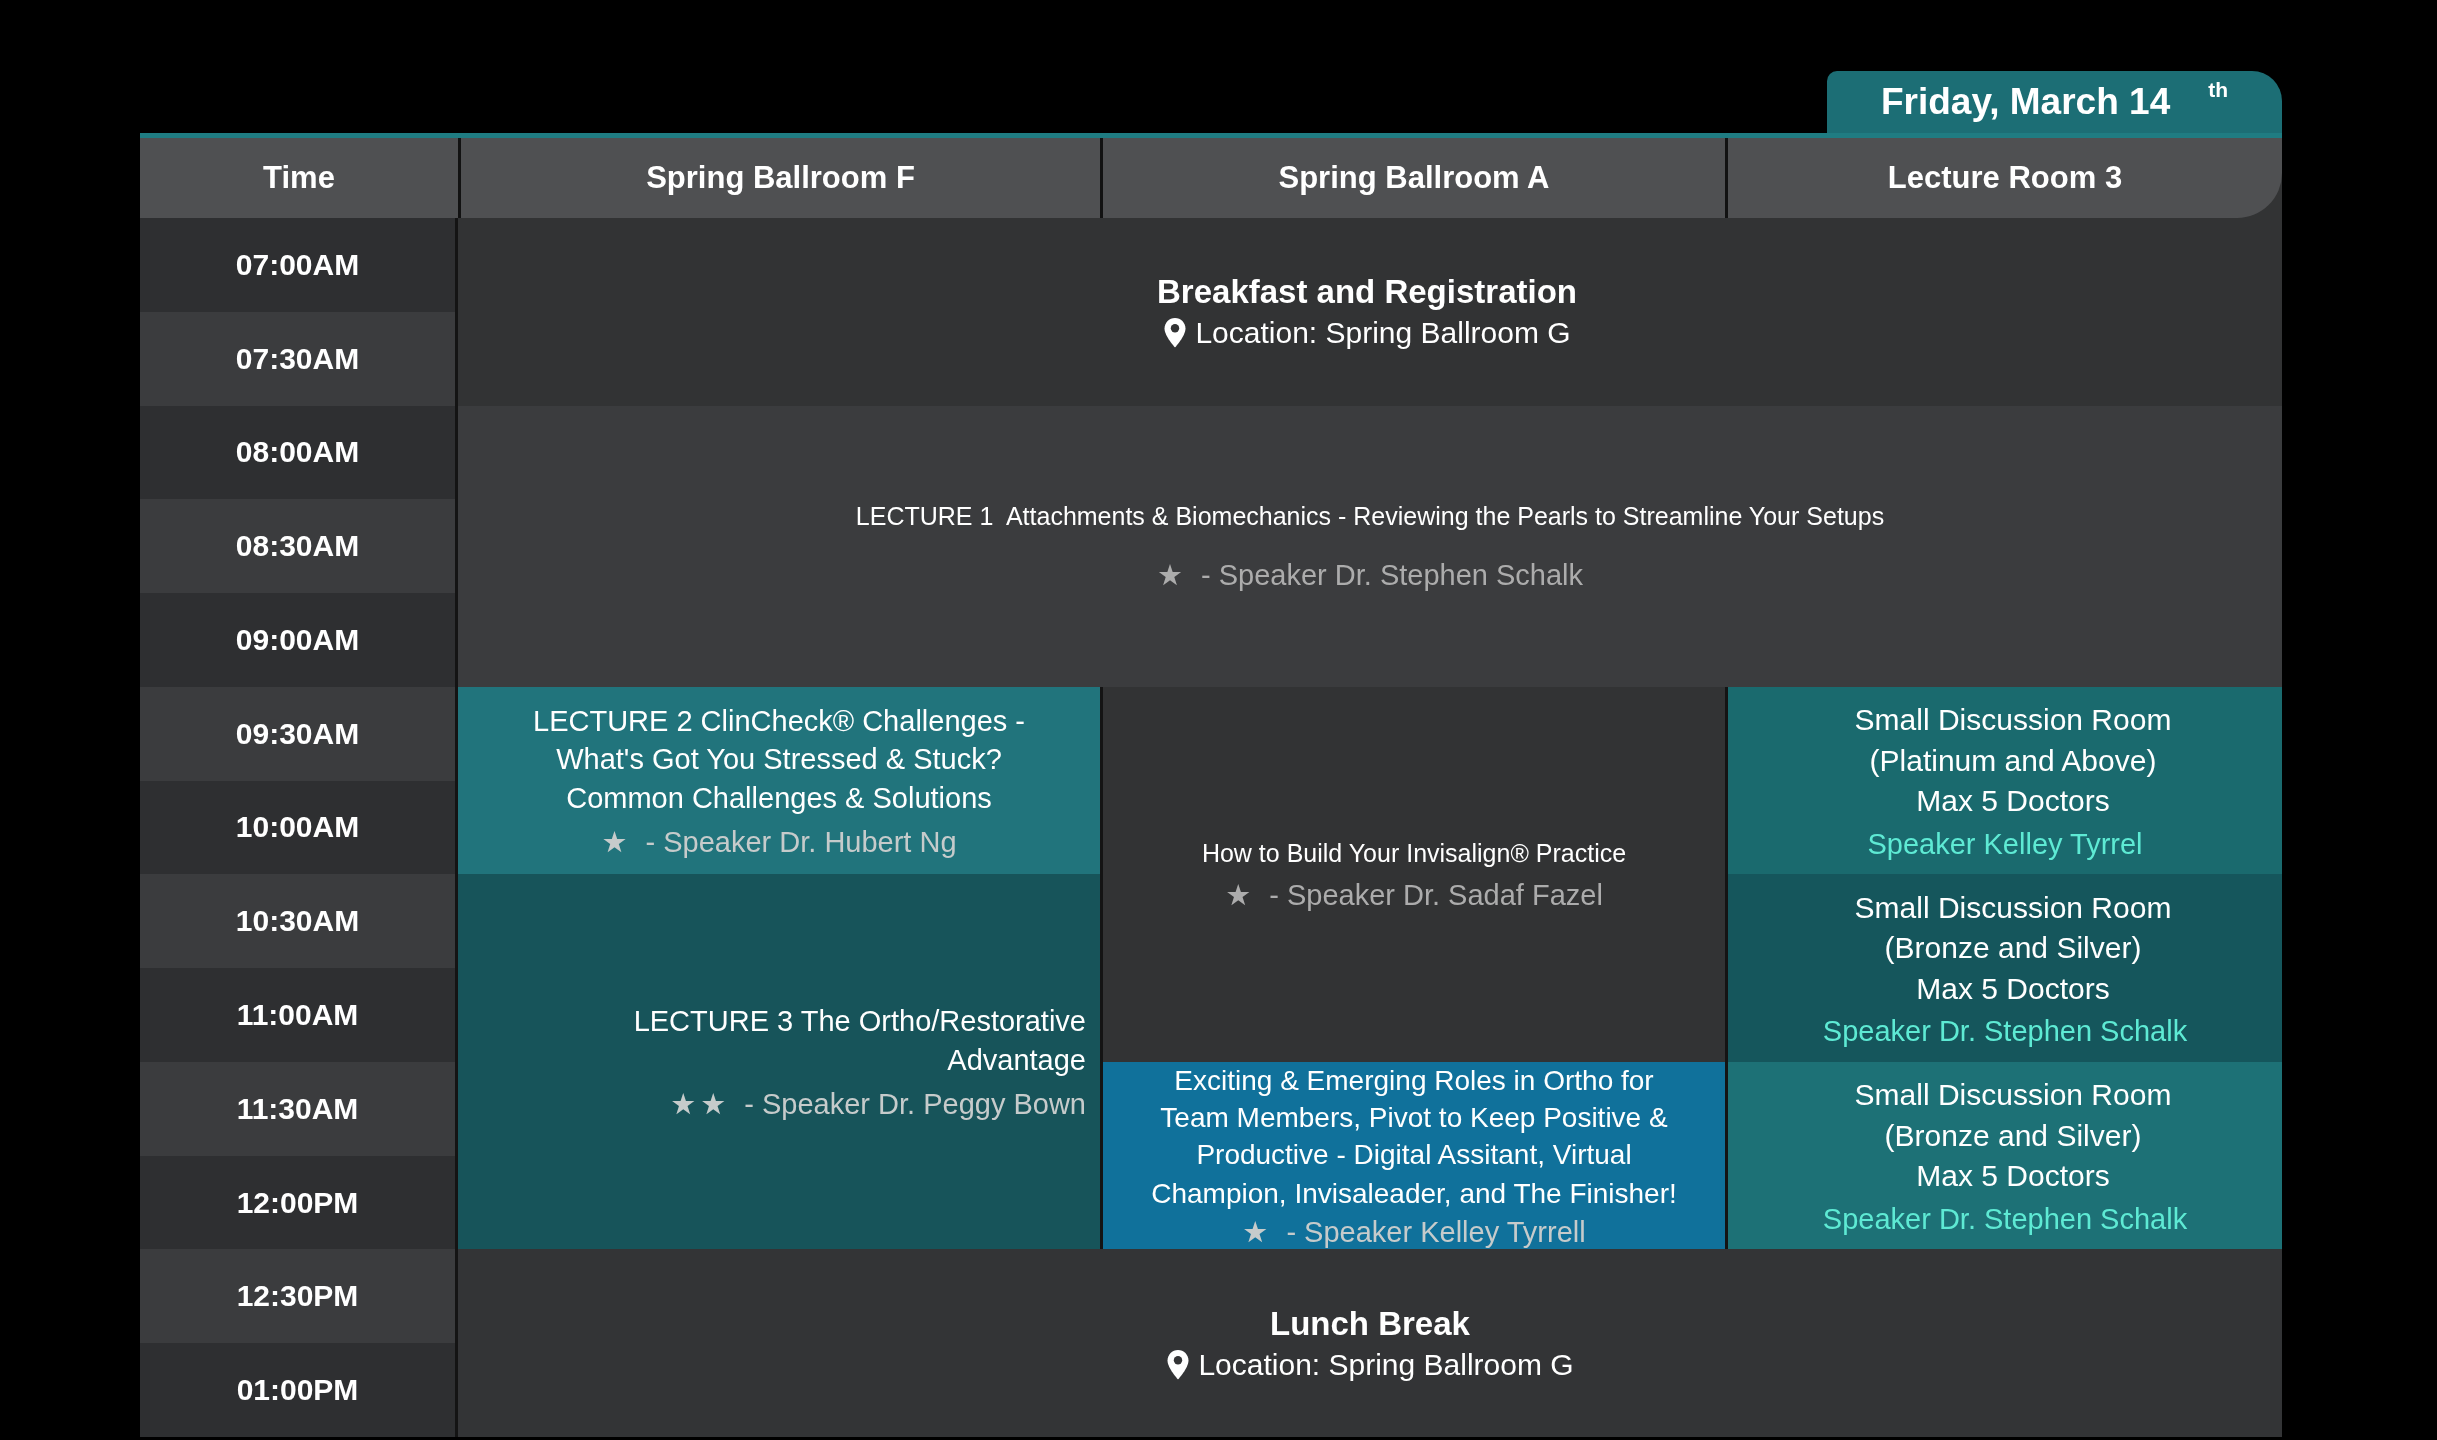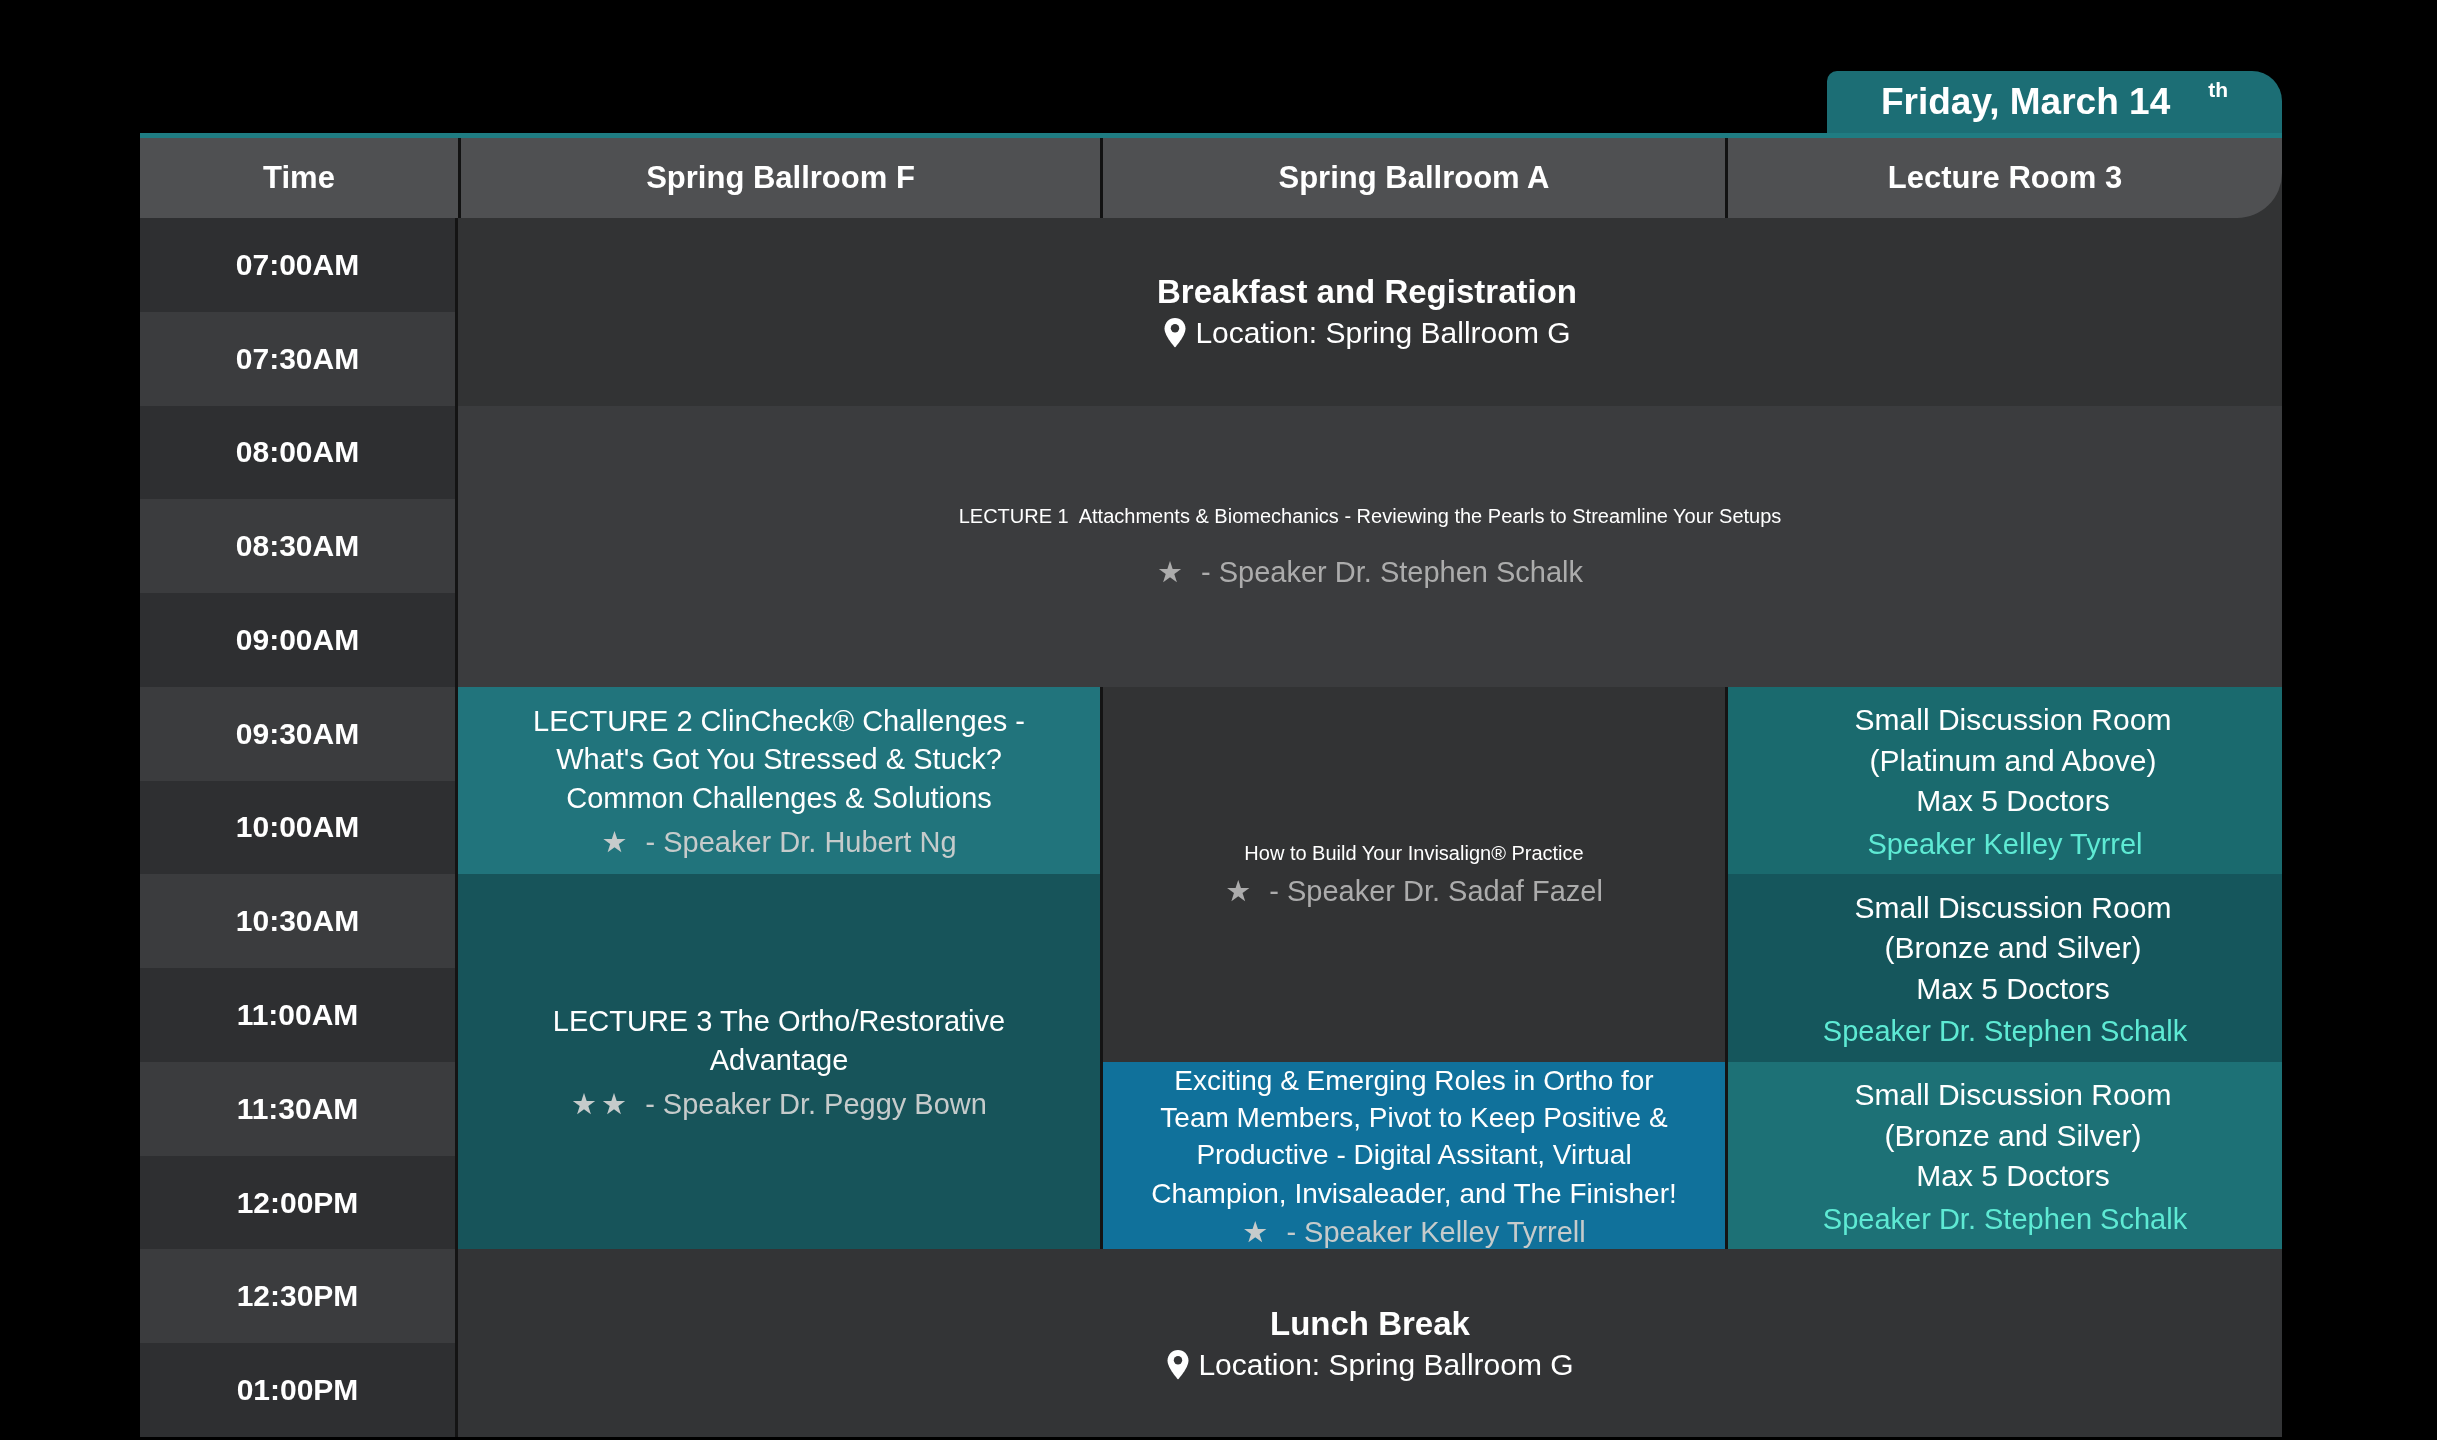--- a/index.html
+++ b/index.html
@@ -51,35 +51,35 @@
   }
   .time.dark  { background: #2E2F31; }
   .time.light { background: #3B3C3E; }
 
   .ev {
     display: flex; flex-direction: column;
     align-items: center; justify-content: center;
     text-align: center; color: #fff;
     padding: 6px 14px;
   }
-  .ev .title  { font-size: 20px; line-height: 1.3; text-align: center; }
+  .ev .title  { font-size: 25px; line-height: 1.3; text-align: center; }
   .ev .btitle { font-weight: bold; font-size: 33px; }
   .ev .line   { font-size: 29px; line-height: 1.33; }
   .locrow { display: flex; align-items: center; justify-content: center; margin-top: 5px; font-size: 30px; }
   .locrow svg { margin-right: 8px; }
   .speaker { font-size: 29px; color: #ACACAC; margin-top: 8px; }
   .speaker .star { letter-spacing: 4px; }
   .speaker .sp-text { margin-left: 6px; }
   .on-teal .speaker { color: #C6CBCB; }
 
   .breakfast { grid-column: 2 / 5; grid-row: 1 / 3;  background: #323334; padding-left: 8px; }
   .lecture1  { grid-column: 2 / 5; grid-row: 3 / 6;  background: #3B3C3E; }
   .lecture1 .speaker { margin-top: 26px; }
   .lecture2  { grid-column: 2 / 3; grid-row: 6 / 8;  background: #21747C; }
-  .lecture3  { grid-column: 2 / 3; grid-row: 8 / 12; background: #17545A; }
+  .lecture3  { grid-column: 2 / 3; grid-row: 8 / 12; background: #17545A; align-items: flex-end; }
   .howto     { grid-column: 3 / 4; grid-row: 6 / 10; background: #323334; border-left: 3px solid #141414; }
   .exciting  { grid-column: 3 / 4; grid-row: 10 / 12; background: #10719B; border-left: 3px solid #141414; }
   .exciting .line { font-size: 28px; line-height: 1.32; }
   .exciting .gap { margin-top: 2px; }
   .exciting .speaker { margin-top: 2px; }
   .small1 { grid-column: 4 / 5; grid-row: 6 / 8;  background: #1A6A6E; border-left: 3px solid #141414; }
   .small2 { grid-column: 4 / 5; grid-row: 8 / 10; background: #15565C; border-left: 3px solid #141414; }
   .small3 { grid-column: 4 / 5; grid-row: 10 / 12; background: #1D7176; border-left: 3px solid #141414; }
   .smallroom .line { font-size: 30px; line-height: 1.35; margin-left: 16px; }
   .smallroom .speaker { margin-top: 6px; color: #5eead4; }

